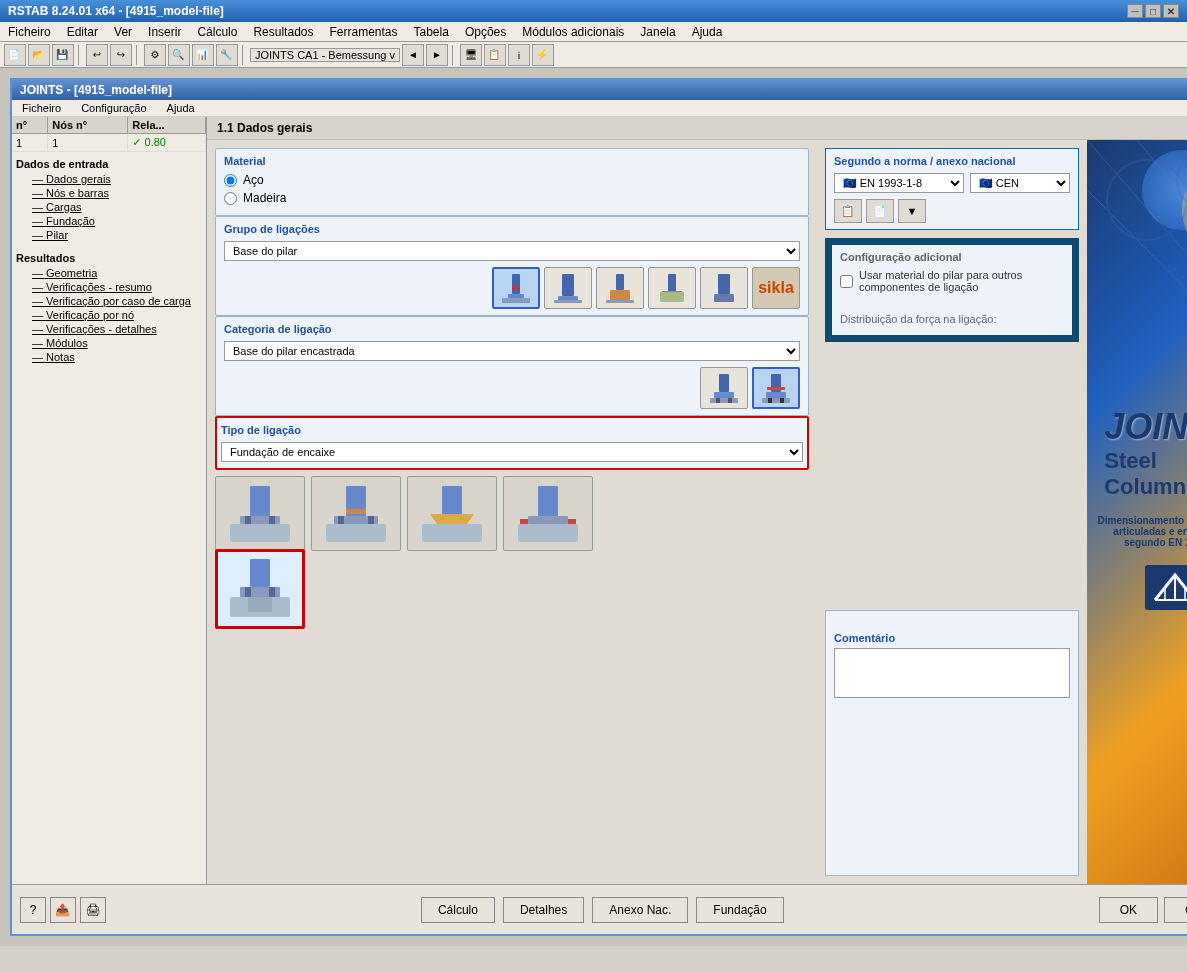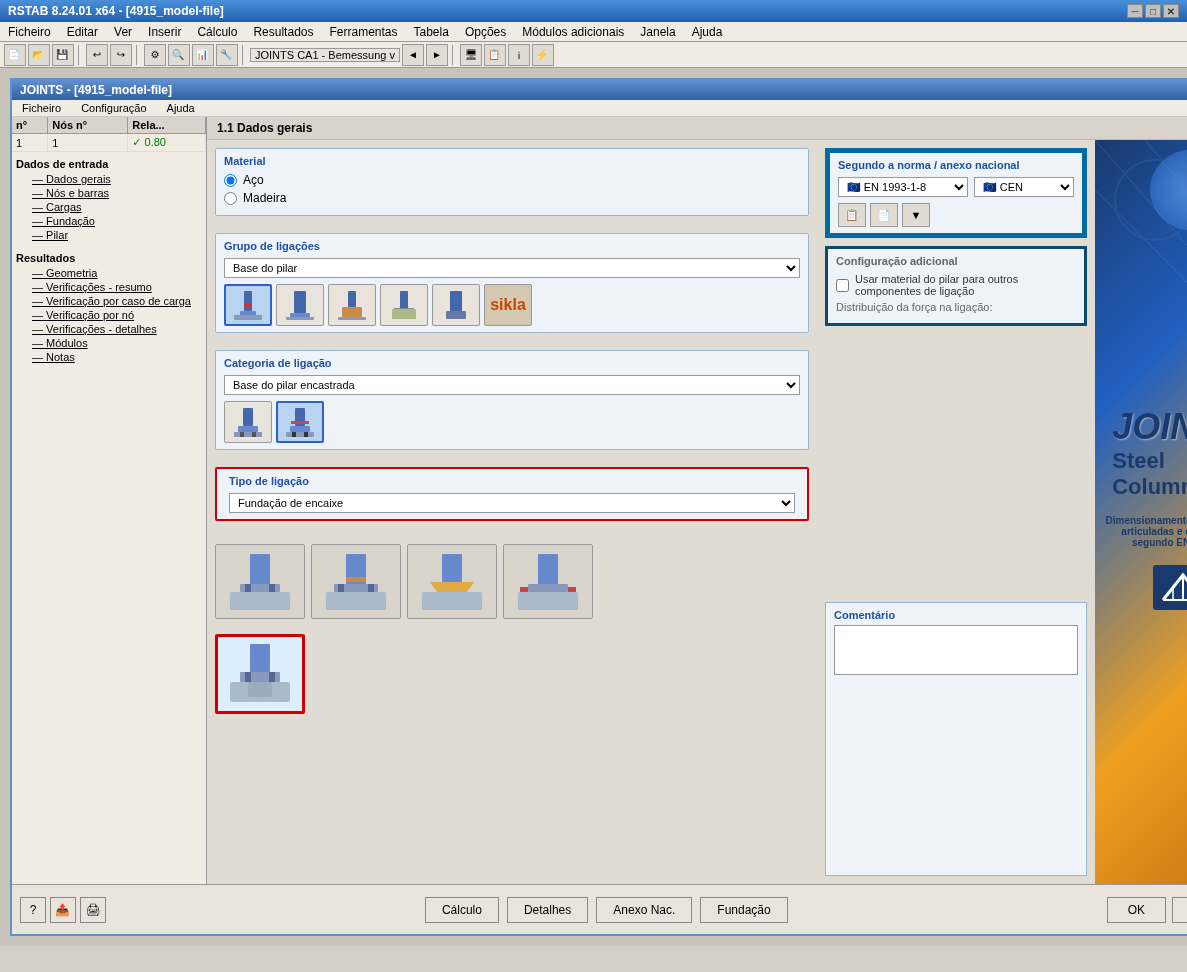--- a/index.html
+++ b/index.html
@@ -25,63 +25,63 @@
     
     .left-panel { width: 195px; background: #f0ece4; border-right: 1px solid #999; display: flex; flex-direction: column; }
     .left-table { width: 100%; border-collapse: collapse; }
     .left-table th { background: #d8d4cc; border-bottom: 1px solid #999; border-right: 1px solid #999; padding: 2px 4px; font-size: 11px; text-align: left; }
     .left-table td { padding: 2px 4px; font-size: 11px; border-bottom: 1px solid #ddd; border-right: 1px solid #ddd; }
     .tree-section { padding: 4px; }
     .tree-header { font-weight: bold; font-size: 11px; padding: 2px 0; }
     .tree-item { padding: 1px 0 1px 16px; font-size: 11px; cursor: pointer; color: #000; text-decoration: underline; }
 
     
-    .form-panel { width: 610px; padding: 8px; overflow-y: auto; display: flex; flex-direction: column; gap: 17px; }
+    .form-panel { width: 610px; padding: 8px; overflow-y: auto; display: flex; flex-direction: column; gap: 0; }
 
     
     .section { border: 1px solid #9bb5cc; background: #edf3f9; padding: 6px 8px; border-radius: 2px; }
     .section-title { font-weight: bold; color: #2050a0; font-size: 11px; margin-bottom: 6px; }
     .radio-row { display: flex; align-items: center; gap: 6px; margin-bottom: 4px; }
     .radio-row input[type=radio] { cursor: pointer; }
     select { background: white; border: 1px solid #999; padding: 2px 4px; font-size: 11px; cursor: pointer; }
     .full-width { width: 100%; }
 
     
-    .icon-grid { display: flex; gap: 4px; flex-wrap: wrap; margin-top: 6px; }
+    .icon-grid { display: flex; gap: 4px; flex-wrap: wrap; margin-top: 6px; justify-content: flex-end; }
     .icon-btn { width: 48px; height: 42px; background: #e8e4dc; border: 1px solid #999; cursor: pointer; display: flex; align-items: center; justify-content: center; font-size: 9px; color: #666; text-align: center; border-radius: 2px; }
     .icon-btn.selected { background: #b8d4f0; border: 2px solid #3060c0; }
 
     
-    .connection-section { border: 2px solid #cc0000; background: #edf3f9; padding: 6px 12px; border-radius: 2px; }
+    .connection-section { border: 2px solid #cc0000; background: #edf3f9; padding: 6px 4px; border-radius: 2px; }
 
     
     .thumb-grid { display: grid; grid-template-columns: repeat(4, 90px); gap: 6px; margin-top: 6px; }
     .thumb { width: 90px; height: 75px; background: #d8d4cc; border: 1px solid #999; cursor: pointer; display: flex; align-items: center; justify-content: center; border-radius: 2px; overflow: hidden; }
     .thumb.selected { border: 3px solid #cc0000; background: #ddeeff; }
 
     
     .info-panel { flex: 1; padding: 8px; display: flex; flex-direction: column; gap: 8px; }
-    .norm-section { background: #edf3f9; border: 5px solid #0369a1; padding: 6px 8px; }
+    .norm-section { background: #edf3f9; border: 1px solid #0369a1; padding: 6px 8px; }
     .norm-title { font-weight: bold; color: #2050a0; font-size: 11px; margin-bottom: 6px; }
     .norm-row { display: flex; align-items: center; gap: 6px; }
     .norm-actions { display: flex; gap: 4px; margin-top: 6px; }
     .norm-btn { width: 28px; height: 24px; background: #e0dcd4; border: 1px solid #999; cursor: pointer; display: flex; align-items: center; justify-content: center; font-size: 11px; }
 
-    .config-section { background: #edf3f9; border: 3px solid #0c4a6e; padding: 6px 8px; }
+    .config-section { background: #edf3f9; border: 7px solid #0c4a6e; padding: 6px 8px; }
     .config-title { font-weight: bold; color: #666; font-size: 11px; margin-bottom: 6px; }
-    .checkbox-row { display: flex; align-items: center; gap: 6px; margin-bottom: 4px; justify-content: flex-end; }
+    .checkbox-row { display: flex; align-items: center; gap: 6px; margin-bottom: 20px; justify-content: flex-end; }
     .dist-label { color: #666; font-size: 11px; margin-bottom: 4px; }
 
     
     .brand-panel { width: 175px; background: linear-gradient(135deg, #1a3a6e 0%, #2060c0 30%, #f0a020 70%, #c07010 100%); display: flex; flex-direction: column; align-items: center; justify-content: center; padding: 10px; position: relative; overflow: hidden; }
     .brand-desc { color: #1a3a6e; font-size: 10px; text-align: center; margin-top: 10px; font-weight: bold; }
 
     
     .comment-section { background: #edf3f9; border: 1px solid #9bb5cc; padding: 6px 8px; flex: 1; }
-    .comment-title { font-weight: bold; color: #2050a0; font-size: 11px; margin-bottom: 4px; }
+    .comment-title { font-weight: bold; color: #2050a0; font-size: 11px; margin-bottom: 4px; margin-top: 15px; }
     textarea { width: 100%; height: 50px; border: 1px solid #999; background: white; font-size: 11px; resize: none; padding: 2px; }
 
     
     .bottom-bar { background: #e8e4dc; border-top: 1px solid #999; height: 50px; display: flex; align-items: center; padding: 0 8px; gap: 8px; }
     .bottom-left { display: flex; gap: 4px; }
     .bottom-center { flex: 1; display: flex; justify-content: center; gap: 8px; }
     .bottom-right { display: flex; gap: 6px; }
     .action-btn { height: 26px; padding: 0 16px; background: #e8e4dc; border: 1px solid #888; cursor: pointer; font-size: 12px; }
     .ok-btn { height: 26px; padding: 0 20px; background: #e8e4dc; border: 1px solid #888; cursor: pointer; font-size: 12px; }
     .bottom-icon-btn { width: 26px; height: 26px; background: #e8e4dc; border: 1px solid #888; cursor: pointer; display: flex; align-items: center; justify-content: center; font-size: 12px; }

